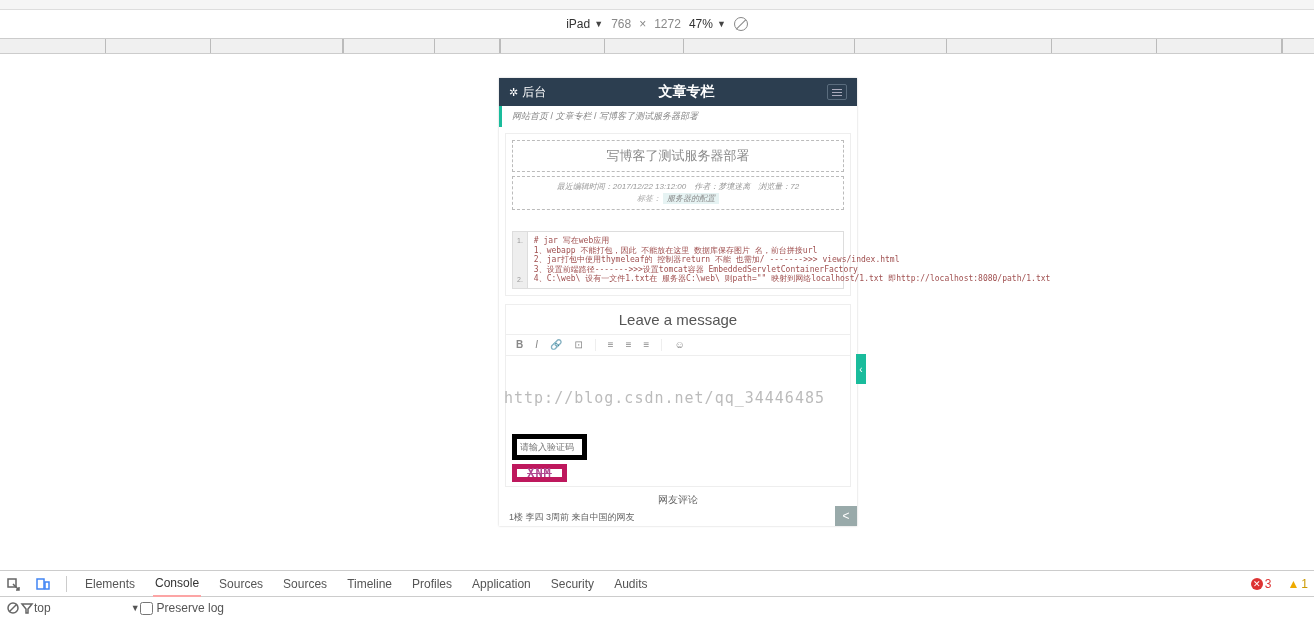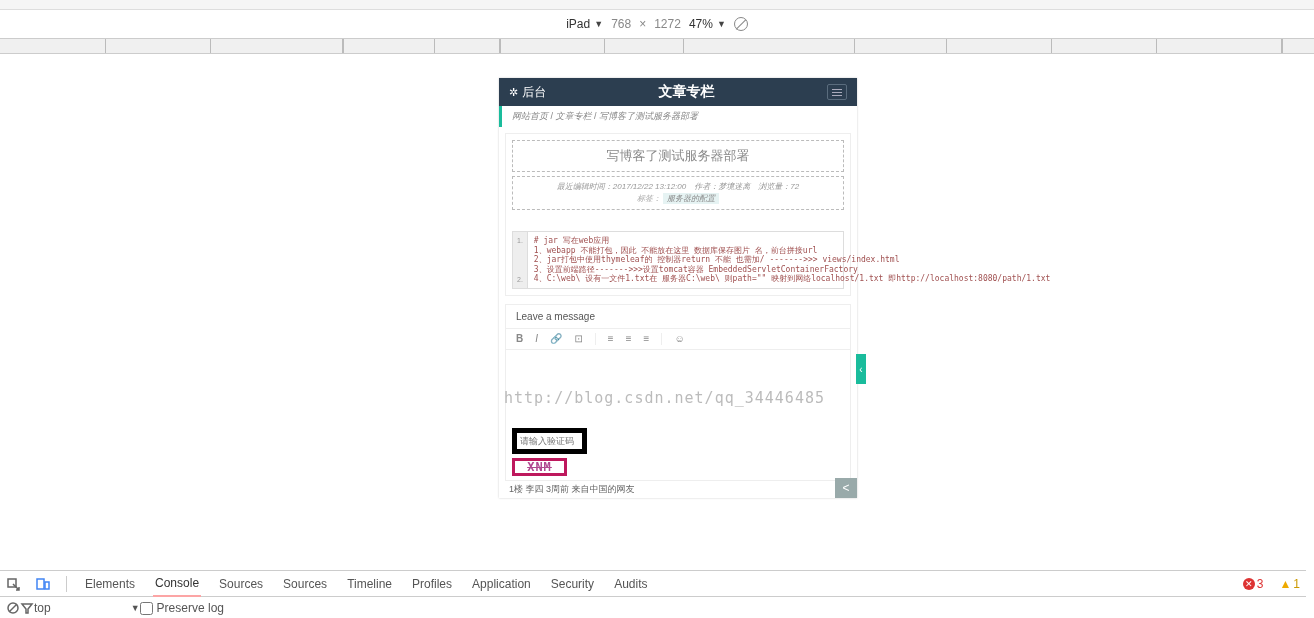--- a/index.html
+++ b/index.html
@@ -44,43 +44,43 @@
   .article-meta .tag { background: #e6f3f3; color: #888; padding: 1px 4px; font-size: 8px; }
   
   .code-block { border: 1px solid #ddd; font-size: 8px; display: flex; }
   .code-block .gutter { background: #eee; padding: 4px 4px; color: #999; font-size: 7px; line-height: 9px; text-align: right; border-right: 1px solid #ddd; display: flex; flex-direction: column; justify-content: space-between; }
   .code-block .code { padding: 4px 6px; flex: 1; line-height: 9.5px; color: #a05050; font-family: monospace; }
   .code-block .code div { white-space: nowrap; overflow: hidden; }
   
   .watermark { position: absolute; left: 504px; top: 335px; font-size: 15px; color: rgba(120,120,120,0.5); font-family: monospace; letter-spacing: 1px; pointer-events: none; }
   
   .comment-box { margin: 8px 6px 0; border: 1px solid #eee; }
-  .comment-box .msg-title { padding: 6px 10px; font-size: 10px; color: #555; border-bottom: 1px solid #eee; }
+  .comment-box .msg-title { padding: 6px 10px; font-size: 15px; color: #555; border-bottom: 1px solid #eee; text-align: center; }
   .toolbar-row { display: flex; align-items: center; gap: 12px; padding: 4px 10px; border-bottom: 1px solid #eee; font-size: 10px; color: #888; }
   .toolbar-row .tb { cursor: pointer; }
   .toolbar-row .sep { width: 1px; height: 12px; background: #eee; }
   .comment-body { height: 74px; background: #fff; }
   .captcha-row { padding: 4px 6px; display: flex; flex-direction: column; gap: 4px; }
   .captcha-row input { width: 75px; font-size: 9px; padding: 3px; border: 5px solid #000000; }
-  .captcha-img { width: 55px; height: 18px; border: 3px solid #be185d; display: flex; align-items: center; justify-content: center; font-weight: bold; color: #b04890; font-family: monospace; letter-spacing: 1px; text-decoration: line-through; }
+  .captcha-img { width: 55px; height: 18px; border: 5px solid #be185d; display: flex; align-items: center; justify-content: center; font-weight: bold; color: #b04890; font-family: monospace; letter-spacing: 1px; text-decoration: line-through; }
   
   .comments-title { text-align: center; font-size: 10px; color: #666; margin: 6px 0 2px; }
   .comment-item { font-size: 9px; color: #666; padding: 2px 10px; }
   
   .share-box { position: absolute; right: 0; bottom: 0; width: 22px; height: 20px; background: #9aa; color: #fff; display: flex; align-items: center; justify-content: center; font-size: 12px; cursor: pointer; }
   
   .music-player { position: absolute; left: 499px; top: 520px; width: 130px; height: 40px; display: flex; align-items: center; gap: 6px; background: #f7f7f7; border: 1px solid #eee; padding: 2px; font-size: 8px; }
   .music-player .cover { width: 32px; height: 32px; border-radius: 50%; background: radial-gradient(circle,#c9a070 30%,#3a2a1a 31%,#5a4a3a); }
   .music-player .info { flex: 1; font-size: 8px; color: #666; }
   .music-player .tab { width: 12px; height: 32px; background: #1abc9c; color: #fff; display: flex; align-items: center; justify-content: center; cursor: pointer; }
   
   .side-tab { position: absolute; left: 856px; top: 300px; width: 10px; height: 30px; background: #1abc9c; color: #fff; display: flex; align-items: center; justify-content: center; font-size: 10px; cursor: pointer; }
   
   
-  .devtools { position: absolute; bottom: 0; left: 0; right: 8px; height: 48px; background: #fff; border-top: 1px solid #ccc; font-size: 12px; }
+  .devtools { position: absolute; bottom: 0; left: 0; right: 0; height: 48px; background: #fff; border-top: 1px solid #ccc; font-size: 12px; }
   .dt-tabs { display: flex; align-items: center; height: 26px; border-bottom: 1px solid #ccc; padding: 0 6px; gap: 16px; color: #555; }
   .dt-tabs .tab { cursor: pointer; padding: 0 2px; height: 26px; display: flex; align-items: center; }
   .dt-tabs .tab.active { border-bottom: 2px solid #fca5a5; color: #333; }
   .dt-tabs .spacer { flex: 1; }
   .dt-tabs .err { color: #d33; display: flex; align-items: center; gap: 2px; }
   .dt-tabs .warn { color: #c90; display: flex; align-items: center; gap: 2px; }
   .dt-subbar { display: flex; align-items: center; height: 22px; padding: 0 6px; color: #555; }
   .dt-subbar .dd { display: flex; align-items: center; gap: 80px; cursor: pointer; position: relative; }
   .dt-subbar .tri { font-size: 9px; }
   .dt-subbar label { display: flex; align-items: center; gap: 4px; font-size: 12px; }
@@ -182,20 +182,21 @@
         <span class="sep"></span>
         <span class="tb">☺</span>
       </div>
       <div class="comment-body"></div>
       <div class="captcha-row">
         <input placeholder="请输入验证码" style="">
         <div class="captcha-img">XNM</div>
       </div>
     </div>
 
+    <div class="comments-title">网友评论</div>
     <div class="comment-item">1楼 李四 3周前 来自中国的网友</div>
 
     <div class="share-box">
       <span>&lt;</span>
     </div>
   </div>
 
   <div class="music-player">
     <div class="cover"></div>
     <div class="info">

